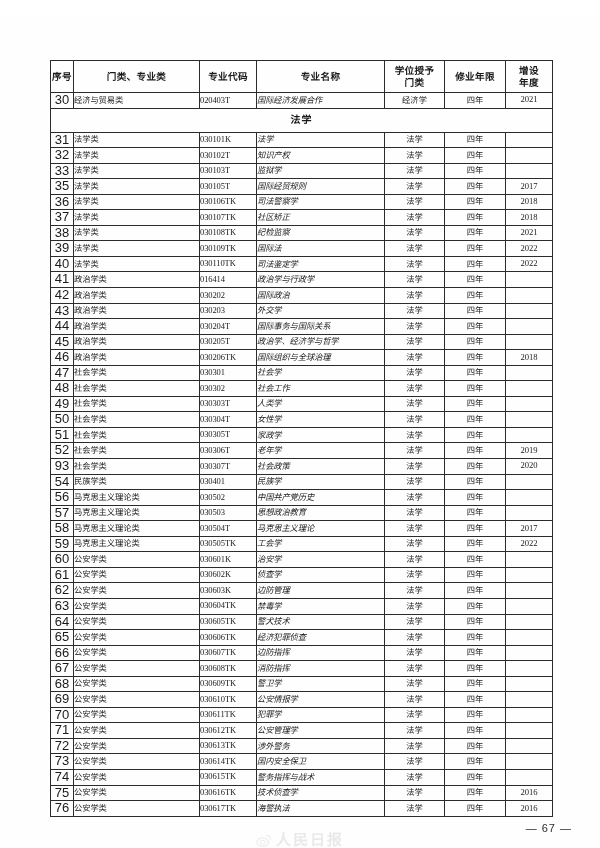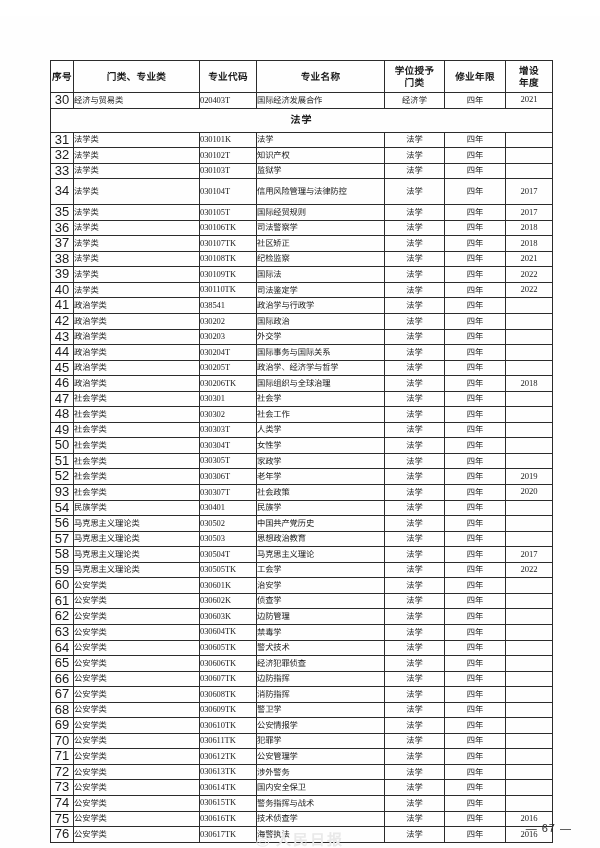--- a/index.html
+++ b/index.html
@@ -88,20 +88,21 @@
   td.code {
     text-align: left;
     padding-left: 2px;
     font-size: 8.5px;
     letter-spacing: -0.1px;
   }
   td.name {
     text-align: left;
     padding-left: 3px;
     letter-spacing: -0.15px;
+    font-style: italic;
   }
   td.degree,
   td.years {
     text-align: center;
   }
   td.added {
     text-align: center;
     font-size: 8.6px;
   }
 
@@ -220,29 +221,20 @@
           </tr>
           <tr>
             <td class="seq">33</td>
             <td class="cat">法学类</td>
             <td class="code">030103T</td>
             <td class="name">监狱学</td>
             <td class="degree">法学</td>
             <td class="years">四年</td>
             <td class="added"></td>
           </tr>
-          <tr class="tall">
-            <td class="seq">34</td>
-            <td class="cat">法学类</td>
-            <td class="code">030104T</td>
-            <td class="name">信用风险管理与法律防控</td>
-            <td class="degree">法学</td>
-            <td class="years">四年</td>
-            <td class="added">2017</td>
-          </tr>
           <tr>
             <td class="seq">35</td>
             <td class="cat">法学类</td>
             <td class="code">030105T</td>
             <td class="name">国际经贸规则</td>
             <td class="degree">法学</td>
             <td class="years">四年</td>
             <td class="added">2017</td>
           </tr>
           <tr>
@@ -286,21 +278,21 @@
             <td class="cat">法学类</td>
             <td class="code">030110TK</td>
             <td class="name">司法鉴定学</td>
             <td class="degree">法学</td>
             <td class="years">四年</td>
             <td class="added">2022</td>
           </tr>
           <tr>
             <td class="seq">41</td>
             <td class="cat">政治学类</td>
-            <td class="code">038541</td>
+            <td class="code">016414</td>
             <td class="name">政治学与行政学</td>
             <td class="degree">法学</td>
             <td class="years">四年</td>
             <td class="added"></td>
           </tr>
           <tr>
             <td class="seq">42</td>
             <td class="cat">政治学类</td>
             <td class="code">030202</td>
             <td class="name">国际政治</td>

